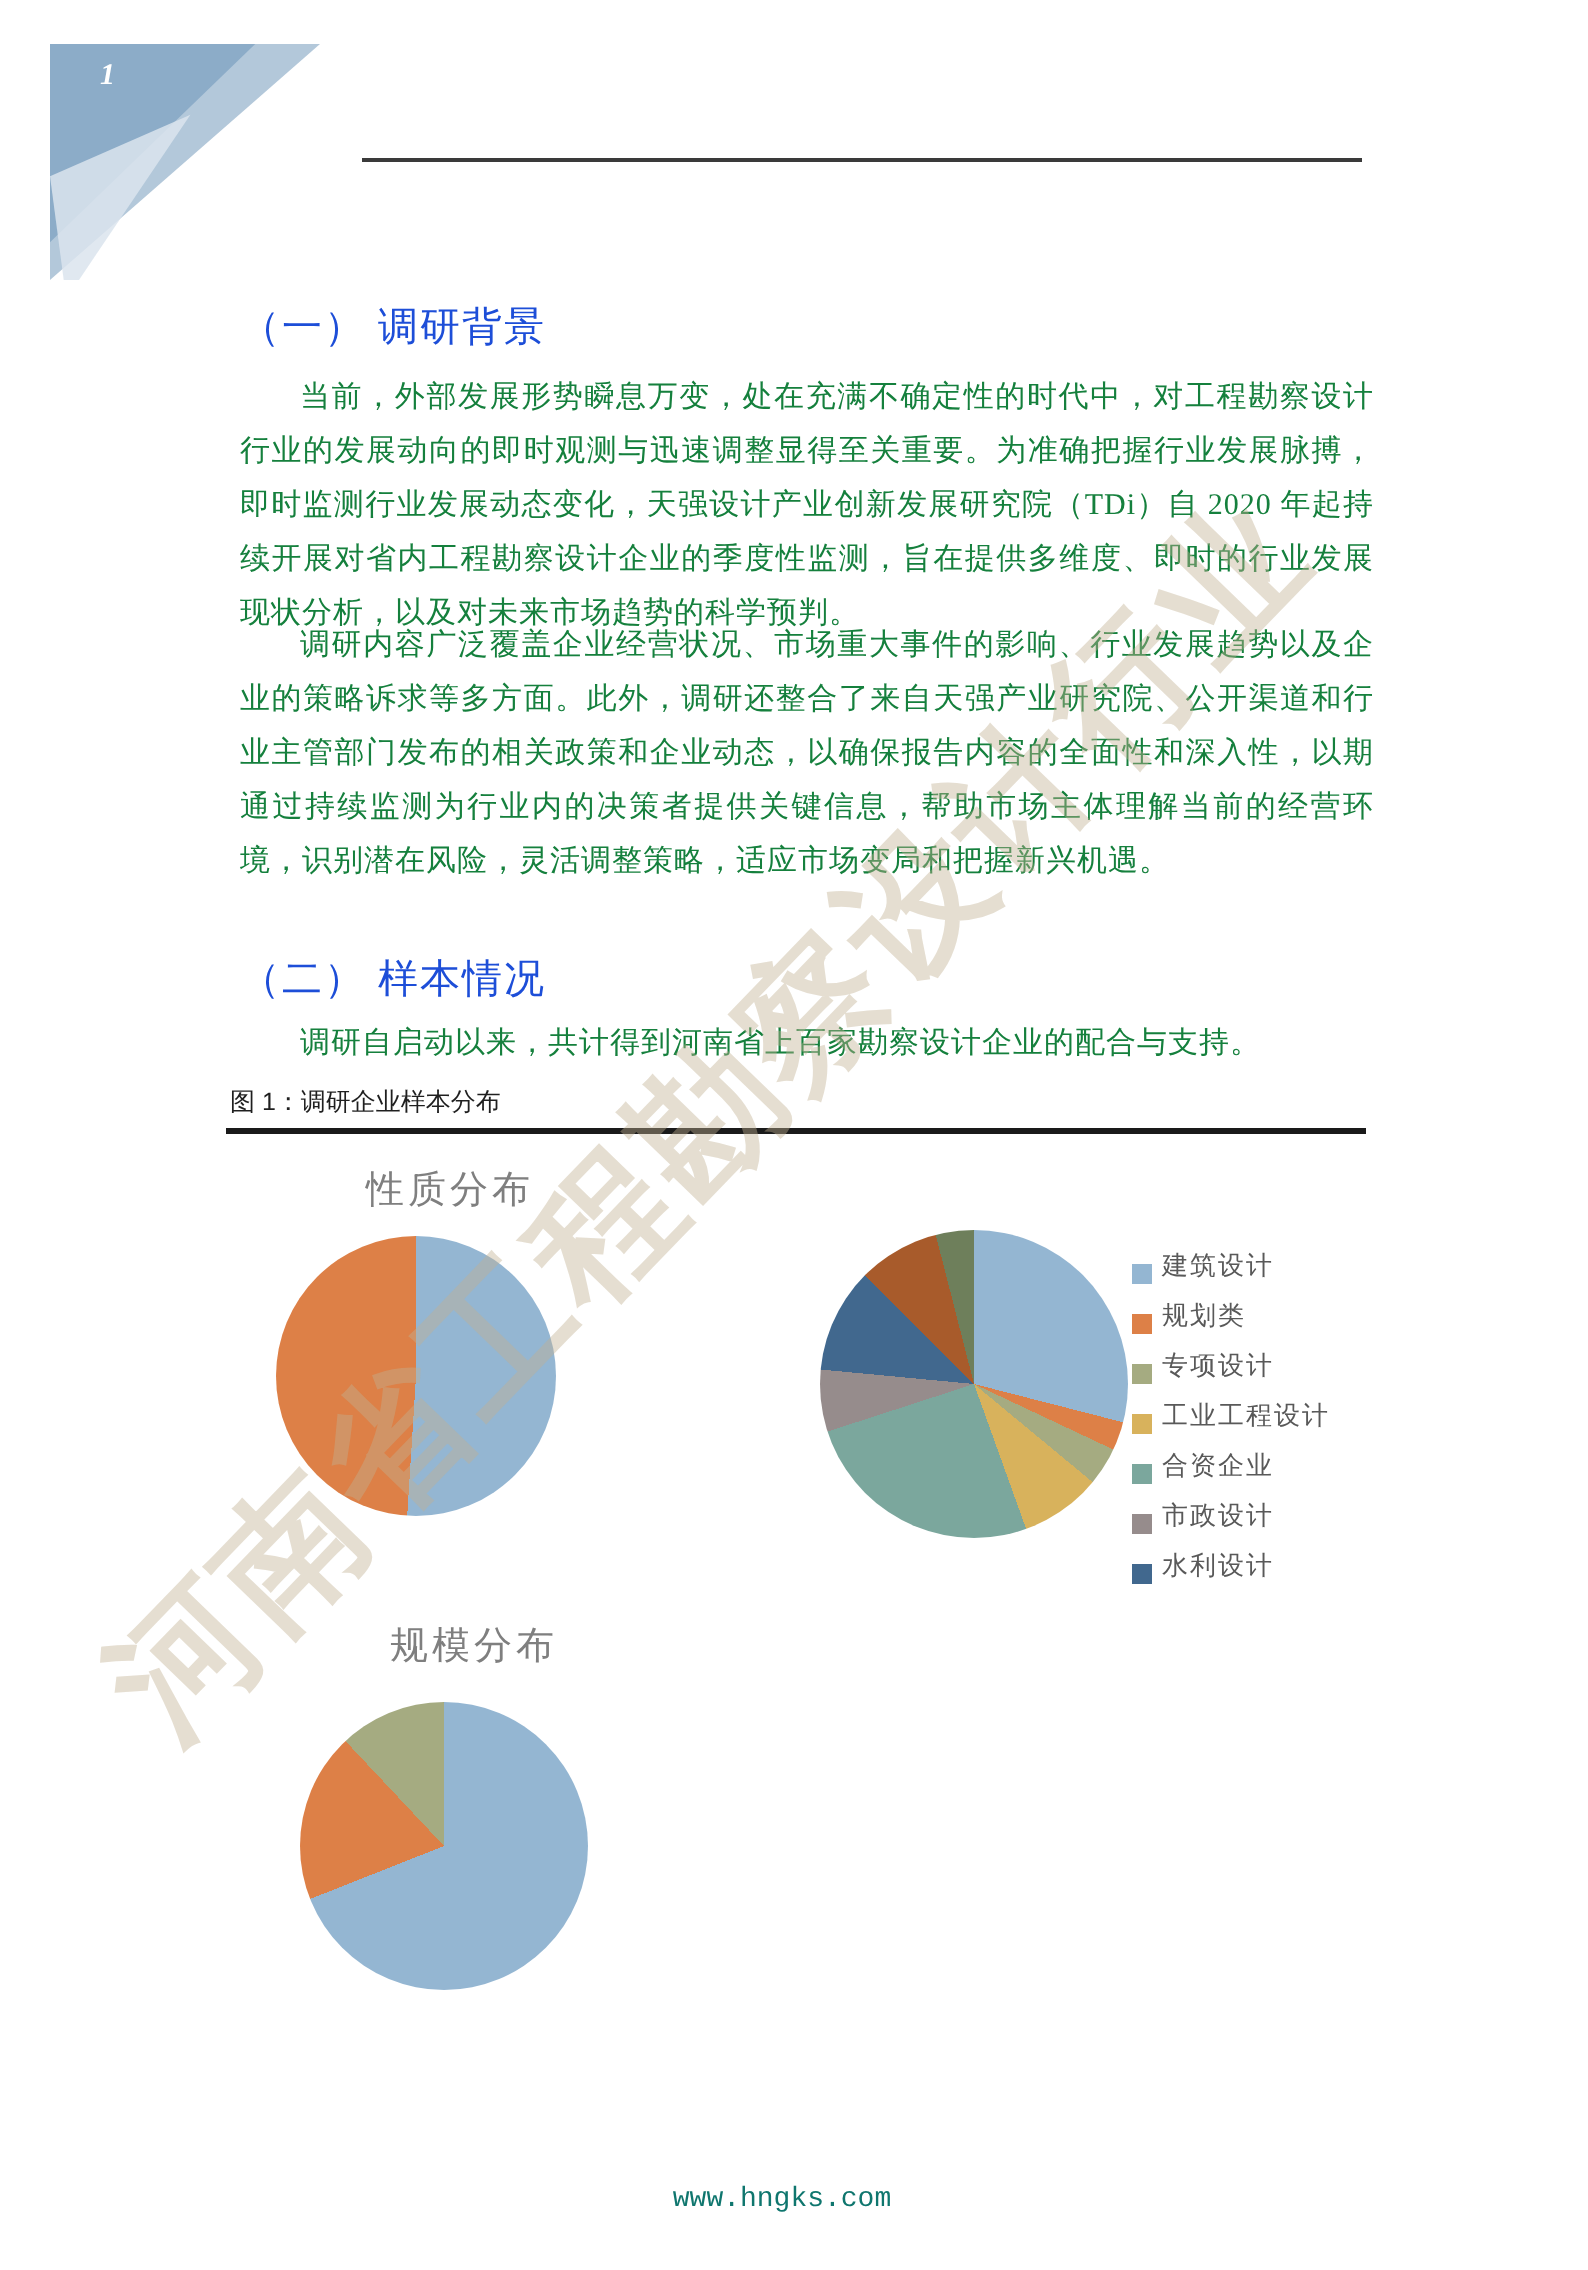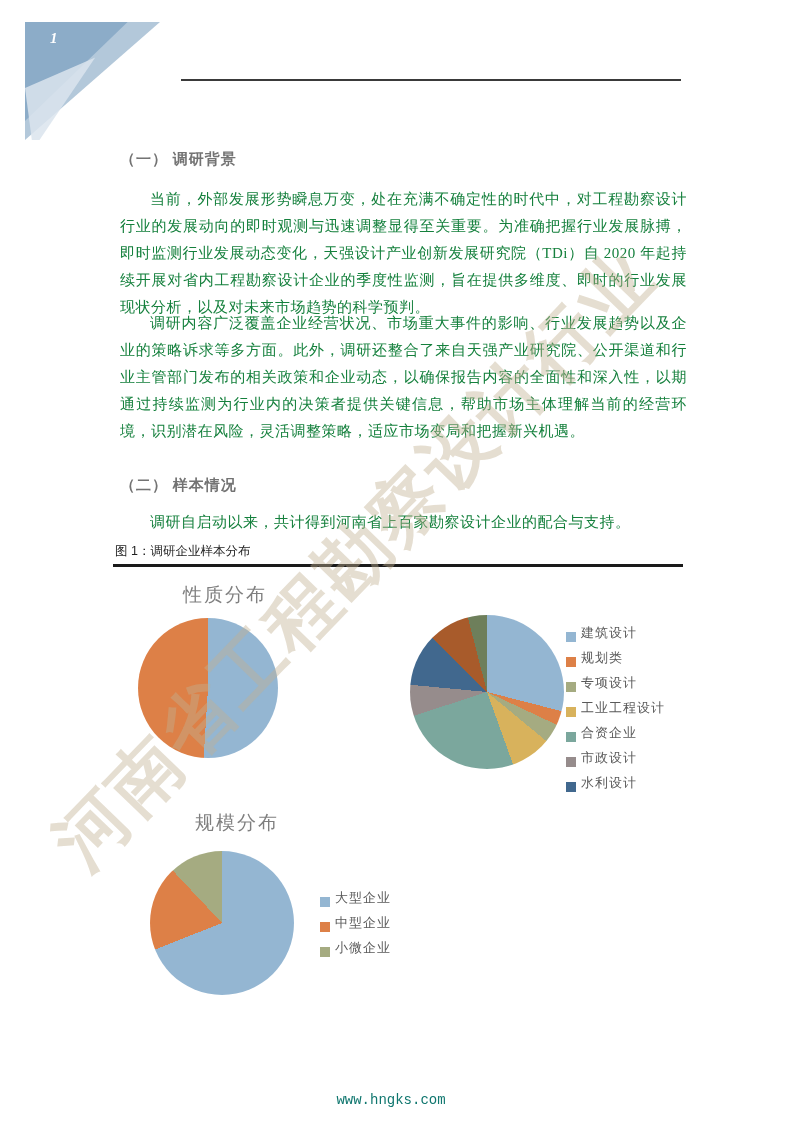--- a/index.html
+++ b/index.html
@@ -17,21 +17,21 @@
   .tri{position:absolute;inset:0;}
   .tri-a{background:#b3c8da;clip-path:polygon(0 0,100% 0,0 100%);}
   .tri-b{background:#8cacc8;clip-path:polygon(0 0,76% 0,0 84%);}
   .tri-c{background:#dae4ed;clip-path:polygon(0 56%,52% 30%,6% 108%);opacity:.85;}
   .page-number{position:absolute;left:25px;top:8px;color:#ffffff;font-size:15px;font-weight:bold;font-style:italic;z-index:3;}
   
   .header-rule{position:absolute;left:181px;top:79px;width:500px;height:0;border-top:2px solid #3a3a3a;}
   
   .doc-title{position:absolute;left:115px;top:99px;width:570px;margin:0;text-align:center;
     font-size:23px;font-weight:bold;letter-spacing:4px;color:#111;}
-  .sec-heading{position:absolute;left:120px;margin:0;font-size:15px;font-weight:bold;color:#737373;letter-spacing:1px;}
+  .sec-heading{position:absolute;left:120px;margin:0;font-size:20px;font-weight:normal;color:#1d4ed8;letter-spacing:1px;}
   .sec1{top:150px;}
   .sec2{top:476px;}
   .body-para{position:absolute;left:120px;width:567px;margin:0;
     font-size:15px;line-height:27px;text-align:justify;text-indent:2em;color:#15803d;letter-spacing:0.5px;}
   .para1{top:186px;}
   .para2{top:310px;}
   .para3{top:509px;}
   
   .figure-caption{position:absolute;left:115px;top:543px;font-size:12.5px;color:#1f1f1f;
     font-family:"Liberation Sans","DejaVu Sans",sans-serif;}
@@ -119,32 +119,18 @@
         <span class="legend-label">市政设计</span>
       </div>
       <div class="legend-item">
         <span class="swatch" style="background: rgb(65, 104, 142);"></span>
         <span class="legend-label">水利设计</span>
       </div>
     </div>
 
   <div class="chart-title ct-2">规模分布</div>
   <div class="pie pie-2" style="background: conic-gradient(rgb(148, 182, 210) 0%, rgb(148, 182, 210) 69%, rgb(221, 128, 71) 69%, rgb(221, 128, 71) 88%, rgb(165, 171, 129) 88%, rgb(165, 171, 129) 100%);"></div>
-  <div class="legend lg-2">
-      <div class="legend-item">
-        <span class="swatch" style="background: rgb(148, 182, 210);"></span>
-        <span class="legend-label">大型企业</span>
-      </div>
-      <div class="legend-item">
-        <span class="swatch" style="background: rgb(221, 128, 71);"></span>
-        <span class="legend-label">中型企业</span>
-      </div>
-      <div class="legend-item">
-        <span class="swatch" style="background: rgb(165, 171, 129);"></span>
-        <span class="legend-label">小微企业</span>
-      </div>
-    </div>
 
   <div class="footer-site">www.hngks.com</div>
 
   <div class="watermark">河南省工程勘察设计行业</div>
 
 </div>
 
 </body></html>

